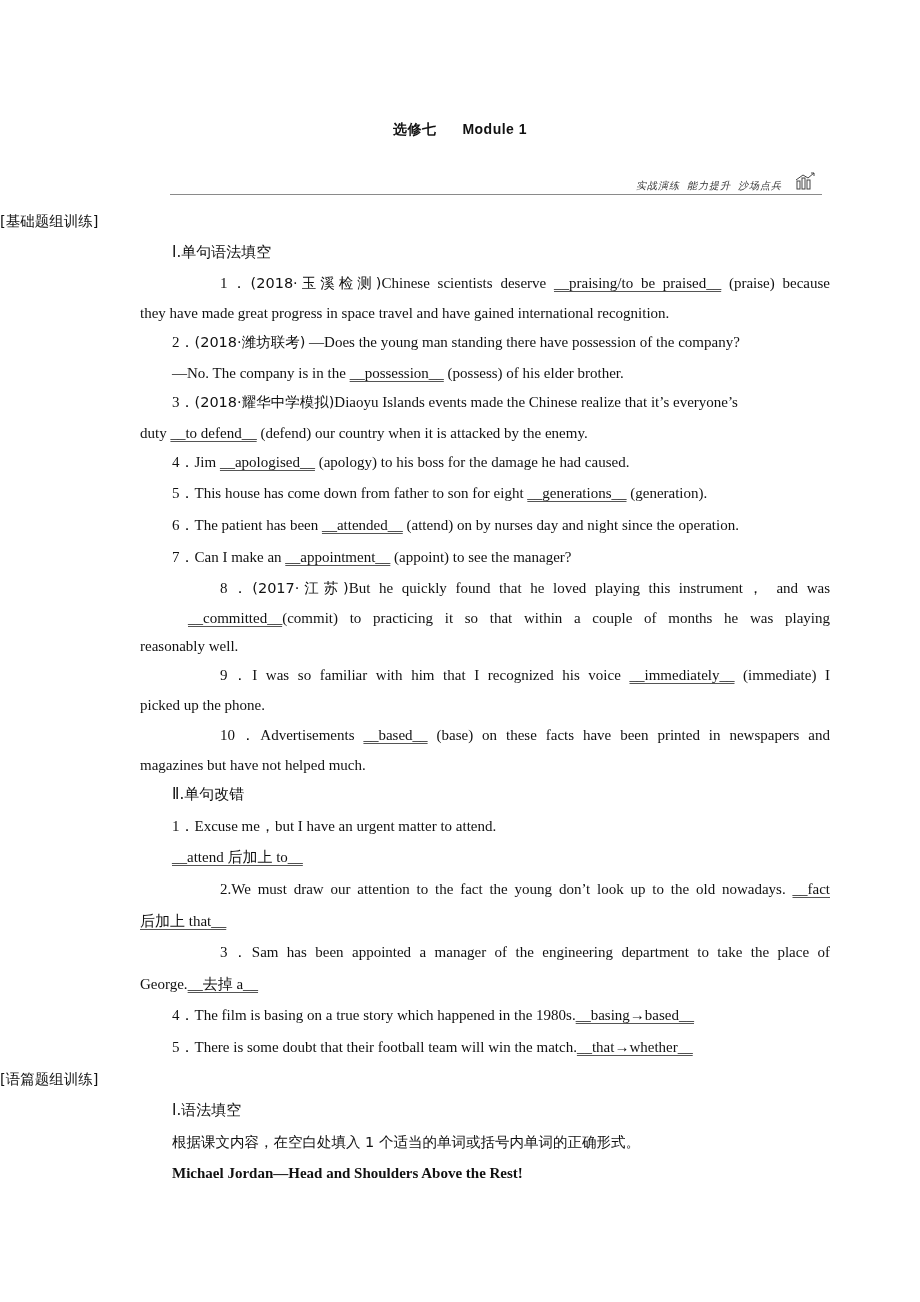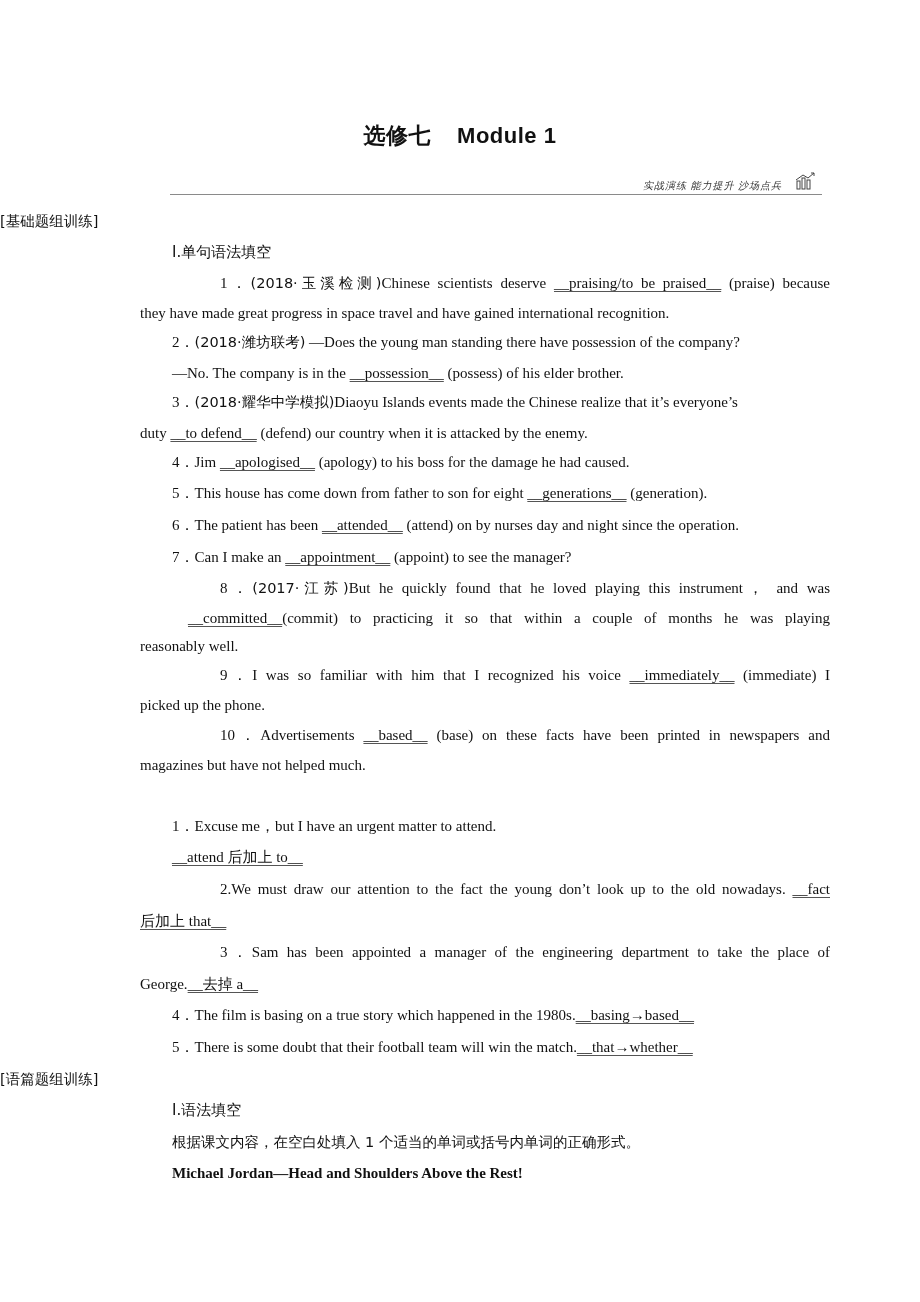--- a/index.html
+++ b/index.html
@@ -1,33 +1,33 @@
 <!DOCTYPE html>
 <html><head>
 <meta charset="utf-8">
 <style>
   html, body { margin: 0; padding: 0; background: #ffffff; }
   body { width: 920px; height: 1302px; position: relative; overflow: hidden;
          font-family: "Liberation Serif", "DejaVu Serif", serif; color: #111; }
   .page { position: absolute; left: 0; top: 0; width: 920px; height: 1302px; }
   .title { position: absolute; top: 121px; left: 0; width: 920px; text-align: center;
-           font-family: "Liberation Sans", "DejaVu Sans", sans-serif; font-weight: bold; font-size: 22px; letter-spacing: 0.5px; }
+           font-family: "Liberation Sans", "DejaVu Sans", sans-serif; font-weight: bold; font-size: 14px; letter-spacing: 0.5px; }
   .title .gap { display: inline-block; width: 26px; }
   .banner-wrap { position: absolute; top: 163px; left: 170px; width: 652px; height: 34px; }
   .banner-line { position: absolute; left: 0; right: 0; top: 31px; border-top: 1px solid #8a8a8a; }
   .banner { position: absolute; left: 0; top: 1px; height: 28px; width: 262px;
             background: repeating-linear-gradient(0deg, #cfcfcf 0 1px, #e3e3e3 1px 2px); }
   .banner .stripes { position: absolute; left: 0; top: 0; width: 14px; height: 28px;
             background: repeating-linear-gradient(90deg, #9a9a9a 0 1px, #e8e8e8 1px 3px); }
   .banner .arrow { position: absolute; left: 262px; top: 0; width: 0; height: 0;
             border-top: 14px solid transparent; border-bottom: 14px solid transparent; border-left: 12px solid #d9d9d9; }
   .banner .txt { position: absolute; left: 22px; top: 1px; font-family: "DejaVu Serif", serif; font-weight: bold;
             font-size: 21px; letter-spacing: 3px; color: #1a1a1a; white-space: nowrap; }
   .slogan { position: absolute; right: 40px; top: 16px; font-size: 10px; color: #333; letter-spacing: 1px;
-            font-family: Liberation Serif, serif; font-style: italic; white-space: nowrap; }
+            font-family: Liberation Mono, monospace; font-style: italic; white-space: nowrap; }
   .chart-icon { position: absolute; right: 6px; top: 9px; width: 22px; height: 18px; }
   .line { position: absolute; left: 140px; width: 642px; font-size: 15px; line-height: 20px; white-space: nowrap; }
   .ind { padding-left: 32px; }
   .justify { text-align: justify; text-align-last: justify; white-space: normal; margin-left: 48px; }
   .center { text-align: left; left: 0; width: 788px; }
   .zh { font-family: "DejaVu Sans", sans-serif; font-size: 14.5px; }
   .ans { text-decoration: underline; text-decoration-color: #555; text-underline-offset: 3px; }
   .bold { font-weight: bold; }
   .heading { font-family: "DejaVu Sans", sans-serif; font-size: 15px; }
 </style>
@@ -101,20 +101,21 @@
   <div class="line ind justify" style="top:665px; width:610px;">
     <span>9．</span><span>I was so familiar with him that I recognized his voice </span><span class="ans">__immediately__</span><span> (immediate) I</span>
   </div>
   <div class="line" style="top:695px;">picked up the phone.</div>
 
   <div class="line ind justify" style="top:725px; width:610px;">
     <span>10．</span><span>Advertisements </span><span class="ans">__based__</span><span> (base) on these facts have been printed in newspapers and</span>
   </div>
   <div class="line" style="top:755px;">magazines but have not helped much.</div>
 
+  <div class="line heading" style="top:784px; padding-left:32px;">Ⅱ.单句改错</div>
 
   <div class="line ind" style="top:816px;">
     <span>1．</span><span>Excuse me，but I have an urgent matter to attend.</span>
   </div>
   <div class="line ind" style="top:847px;">
     <span class="ans">__attend 后加上 to__</span>
   </div>
 
   <div class="line ind justify" style="top:879px; width:610px;">
     <span>2.</span><span>We must draw our attention to the fact the young don’t look up to the old nowadays. </span><span class="ans">__fact</span>

